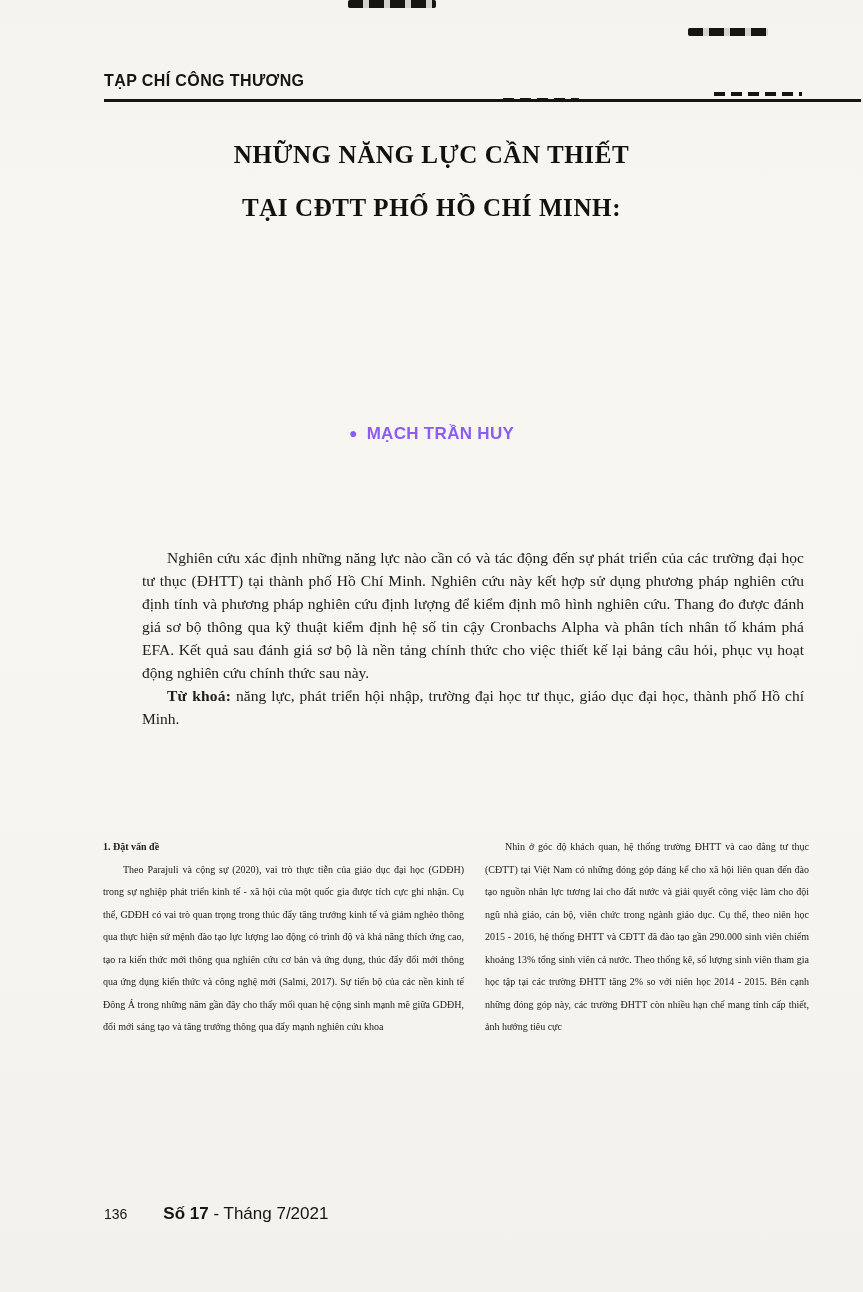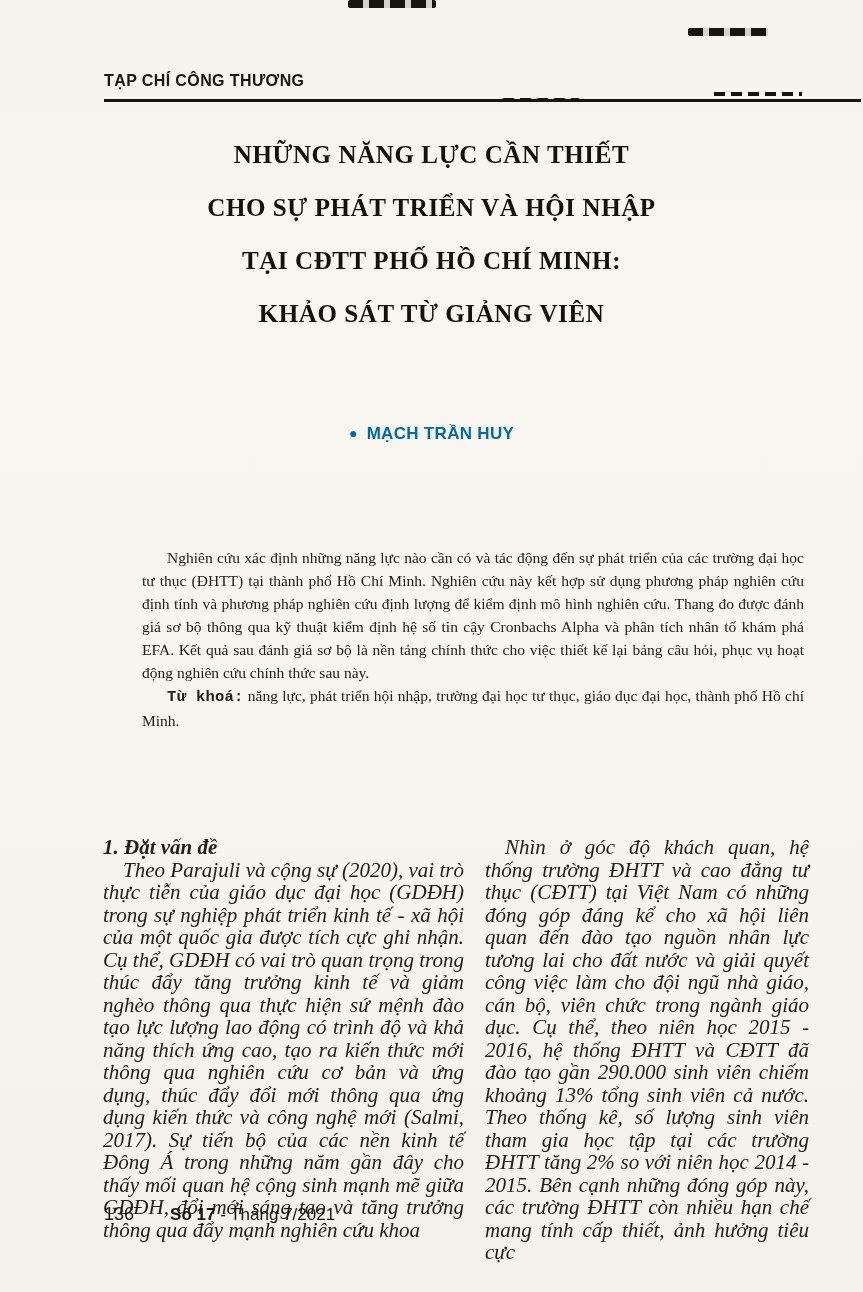--- a/index.html
+++ b/index.html
@@ -37,68 +37,66 @@
     text-align: center;
   }
   .paper-title .t-line {
     font-size: 25px; font-weight: bold; line-height: 53px;
     letter-spacing: 0.6px; color: #14110c;
   }
   .author-line {
     position: absolute; top: 424px; left: 0; width: 863px;
     text-align: center;
     font-family: "Liberation Sans", sans-serif;
-    font-weight: bold; font-size: 17px; color: #0369a1;
+    font-weight: bold; font-size: 17px; color: #8b5cf6;
     letter-spacing: 0.3px;
   }
   .author-line .bullet { font-size: 14px; margin-right: 9px; position: relative; top: -1px; }
   .abstract {
     position: absolute; top: 546px; left: 142px; width: 662px;
     font-size: 15.5px; line-height: 23px; text-align: justify;
   }
   .abstract .abs-heading {
     font-weight: bold; margin: 0 0 1px 25px; font-size: 16px;
     letter-spacing: 0.3px;
   }
   .abstract p { margin: 0; text-indent: 25px; }
-  .abstract .kw b { letter-spacing: 0.2px; font-family: Liberation Mono, monospace; }
+  .abstract .kw b { letter-spacing: 0.2px; }
   .body-cols {
     position: absolute; top: 836px; left: 103px; width: 706px;
     display: flex; justify-content: space-between;
-    font-size: 21px; line-height: 22.5px; text-align: justify; font-style: italic;
+    font-size: 10px; line-height: 22.5px; text-align: justify;
   }
   .col-left  { width: 361px; }
   .col-right { width: 324px; }
   .sec-heading { font-weight: bold; margin: 0 0 0 18px; }
   .body-cols p { margin: 0; }
   .indent { text-indent: 20px; }
   .footer {
     position: absolute; top: 1204px; left: 104px;
     font-family: "Liberation Sans", sans-serif;
     font-size: 17px; color: #17150f;
   }
-  .footer .pnum { font-size: 18px; margin-right: 10px; }
+  .footer .pnum { font-size: 14px; margin-right: 10px; }
   .footer .issue { font-weight: bold; margin-left: 26px; }
 </style>
 </head>
 <body>
 
 <div class="artifact smudge" style="top:0; left:348px; width:88px;"></div>
 <div class="artifact smudge" style="top:28px; left:688px; width:80px;"></div>
 
 <div class="journal-header">TẠP CHÍ CÔNG THƯƠNG</div>
 <div class="header-rule"></div>
 <div class="dash-seg" style="top:92px; left:714px; width:88px;"></div>
 <div class="dash-seg" style="top:98px; left:503px; width:76px;"></div>
 
 <div class="paper-title">
   <div class="t-line">NHỮNG NĂNG LỰC CẦN THIẾT</div>
-  <div class="t-line">CHO SỰ PHÁT TRIỂN VÀ HỘI NHẬP</div>
   <div class="t-line">TẠI CĐTT PHỐ HỒ CHÍ MINH:</div>
-  <div class="t-line">KHẢO SÁT TỪ GIẢNG VIÊN</div>
 </div>
 
 <div class="author-line">
   <span class="bullet">●</span><span>MẠCH TRẦN HUY</span>
 </div>
 
 <div class="abstract">
   <p><span>Nghiên cứu xác định những năng lực nào cần có và tác động đến sự phát triển của các trường đại học tư thục (ĐHTT) tại thành phố Hồ Chí Minh. Nghiên cứu này kết hợp sử dụng phương pháp nghiên cứu định tính và phương pháp nghiên cứu định lượng để kiểm định mô hình nghiên cứu. Thang đo được đánh giá sơ bộ thông qua kỹ thuật kiểm định hệ số tin cậy Cronbachs Alpha và phân tích nhân tố khám phá EFA. Kết quả sau đánh giá sơ bộ là nền tảng chính thức cho việc thiết kế lại bảng câu hỏi, phục vụ hoạt động nghiên cứu chính thức sau này.</span></p>
   <p class="kw"><b>Từ khoá:</b><span> năng lực, phát triển hội nhập, trường đại học tư thục, giáo dục đại học, thành phố Hồ chí Minh.</span></p>
 </div>

